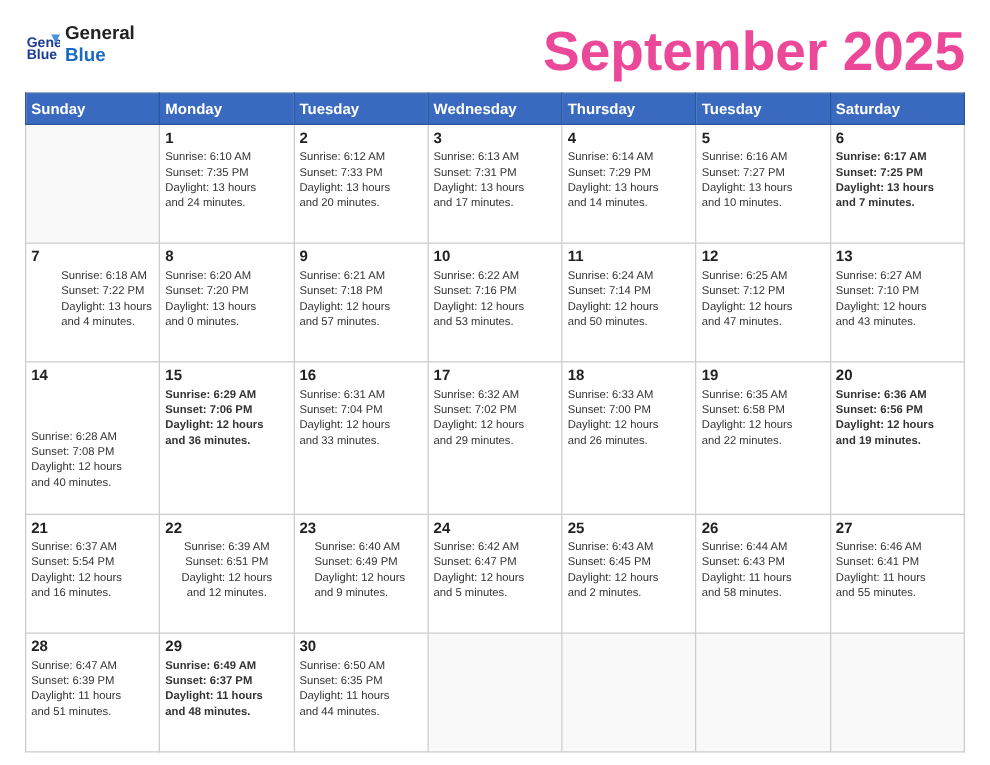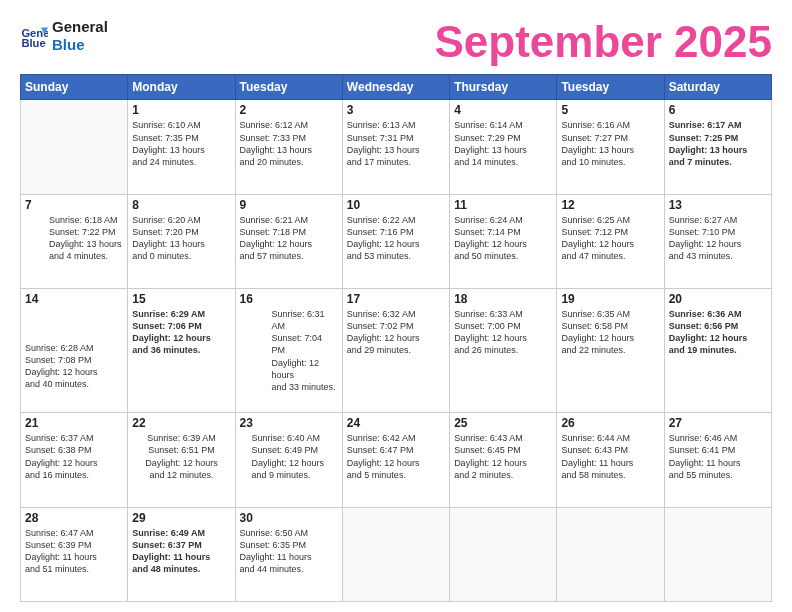--- a/index.html
+++ b/index.html
@@ -232,21 +232,21 @@
           </td>
           <td>
             <span class="day-number">15</span>
             <div class="day-info" style="white-space: pre-line; font-weight: bold;">Sunrise: 6:29 AM
 Sunset: 7:06 PM
 Daylight: 12 hours
 and 36 minutes.</div>
           </td>
           <td>
             <span class="day-number">16</span>
-            <div class="day-info" style="white-space: pre-line; margin-left: 32px;">Sunrise: 6:31 AM
+            <div class="day-info" style="white-space: pre-line;">Sunrise: 6:31 AM
 Sunset: 7:04 PM
 Daylight: 12 hours
 and 33 minutes.</div>
           </td>
           <td>
             <span class="day-number">17</span>
             <div class="day-info" style="white-space: pre-line;">Sunrise: 6:32 AM
 Sunset: 7:02 PM
 Daylight: 12 hours
 and 29 minutes.</div>
@@ -270,21 +270,21 @@
             <div class="day-info" style="white-space: pre-line; font-weight: bold;">Sunrise: 6:36 AM
 Sunset: 6:56 PM
 Daylight: 12 hours
 and 19 minutes.</div>
           </td>
         </tr>
         <tr>
           <td>
             <span class="day-number">21</span>
             <div class="day-info" style="white-space: pre-line;">Sunrise: 6:37 AM
-Sunset: 6:38 PM
+Sunset: 5:54 PM
 Daylight: 12 hours
 and 16 minutes.</div>
           </td>
           <td>
             <span class="day-number">22</span>
             <div class="day-info" style="white-space: pre-line; text-align: center;">Sunrise: 6:39 AM
 Sunset: 6:51 PM
 Daylight: 12 hours
 and 12 minutes.</div>
           </td>

